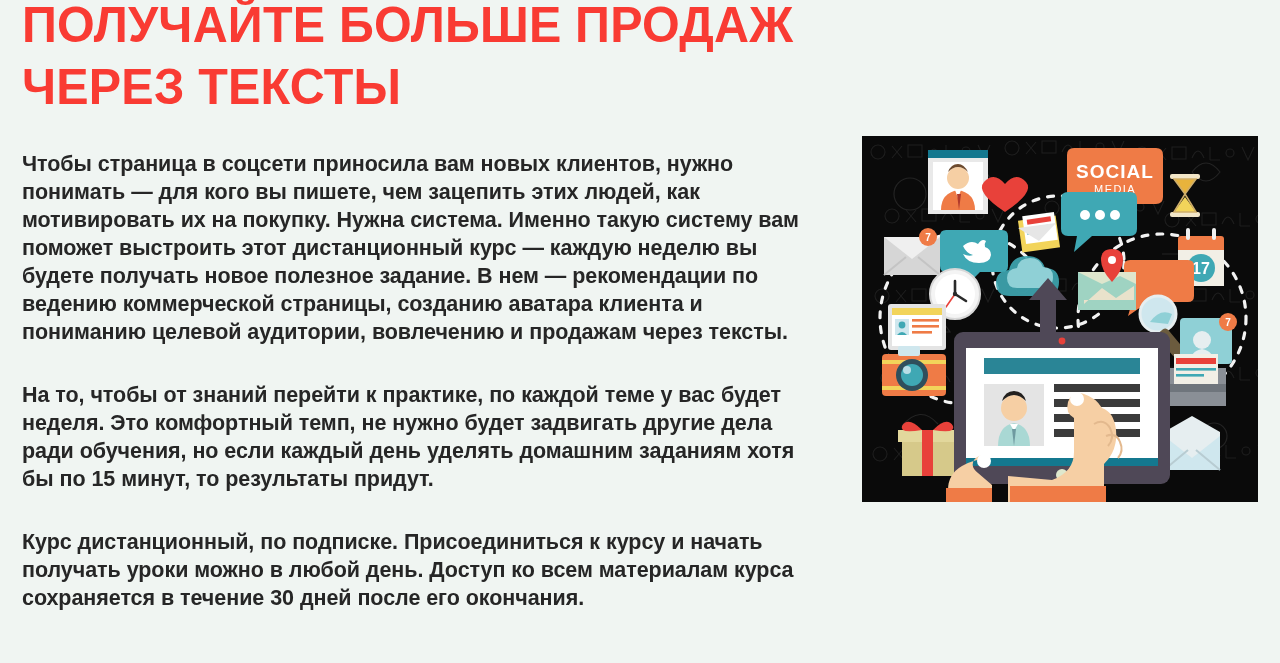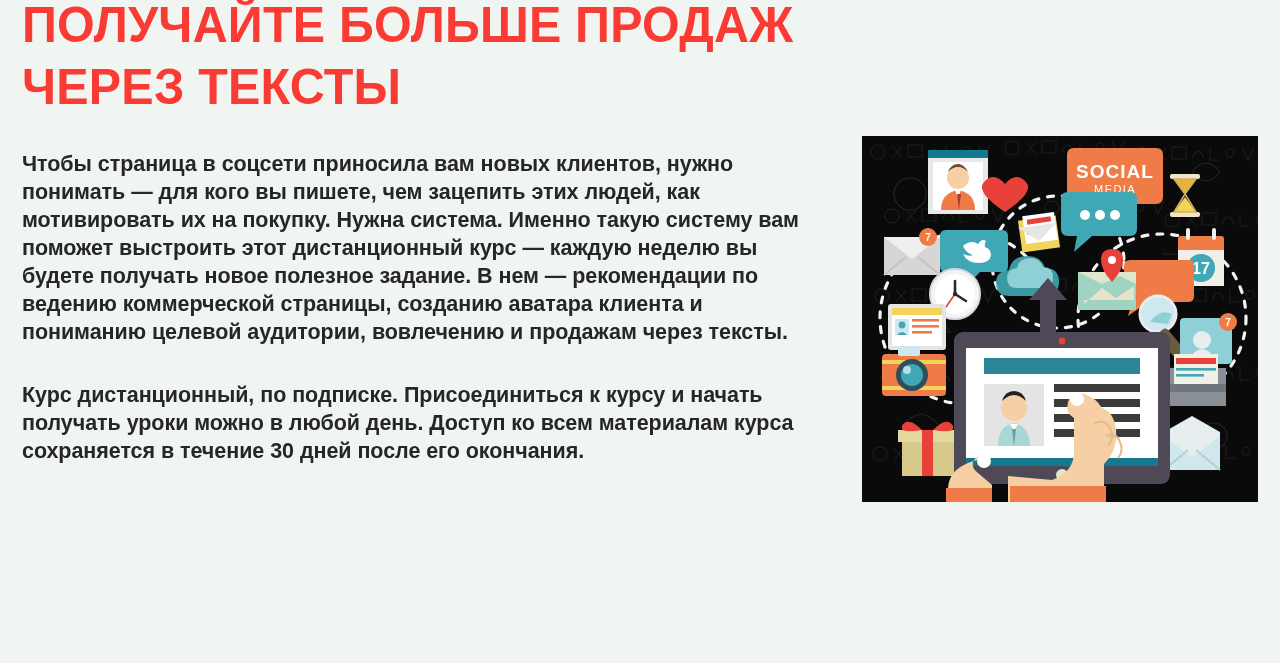--- a/index.html
+++ b/index.html
@@ -75,20 +75,21 @@
 </head>
 <body>
 
 <div class="page">
 
   <h1 class="headline">ПОЛУЧАЙТЕ БОЛЬШЕ ПРОДАЖ
 ЧЕРЕЗ ТЕКСТЫ</h1>
 
   <div class="body-col">
     <p class="para">Чтобы страница в соцсети приносила вам новых клиентов, нужно понимать — для кого вы пишете, чем зацепить этих людей, как мотивировать их на покупку. Нужна система. Именно такую систему вам поможет выстроить этот дистанционный курс — каждую неделю вы будете получать новое полезное задание. В нем — рекомендации по ведению коммерческой страницы, созданию аватара клиента и пониманию целевой аудитории, вовлечению и продажам через тексты.</p>
+    <p class="para">На то, чтобы от знаний перейти к практике, по каждой теме у вас будет неделя. Это комфортный темп, не нужно будет задвигать другие дела ради обучения, но если каждый день уделять домашним заданиям хотя бы по 15 минут, то результаты придут.</p>
     <p class="para">Курс дистанционный, по подписке. Присоединиться к курсу и начать получать уроки можно в любой день. Доступ ко всем материалам курса сохраняется в течение 30 дней после его окончания.</p>
   </div>
 
   <div class="illustration">
     <svg class="illu-svg" viewBox="0 0 396 366" xmlns="http://www.w3.org/2000/svg">
       <defs>
         <clipPath id="frame">
             <rect x="0" y="0" width="396" height="366"></rect>
           </clipPath>
         <g id="doodleset" stroke="#3a3a3a" stroke-width="1.1" fill="none" opacity="0.85">

